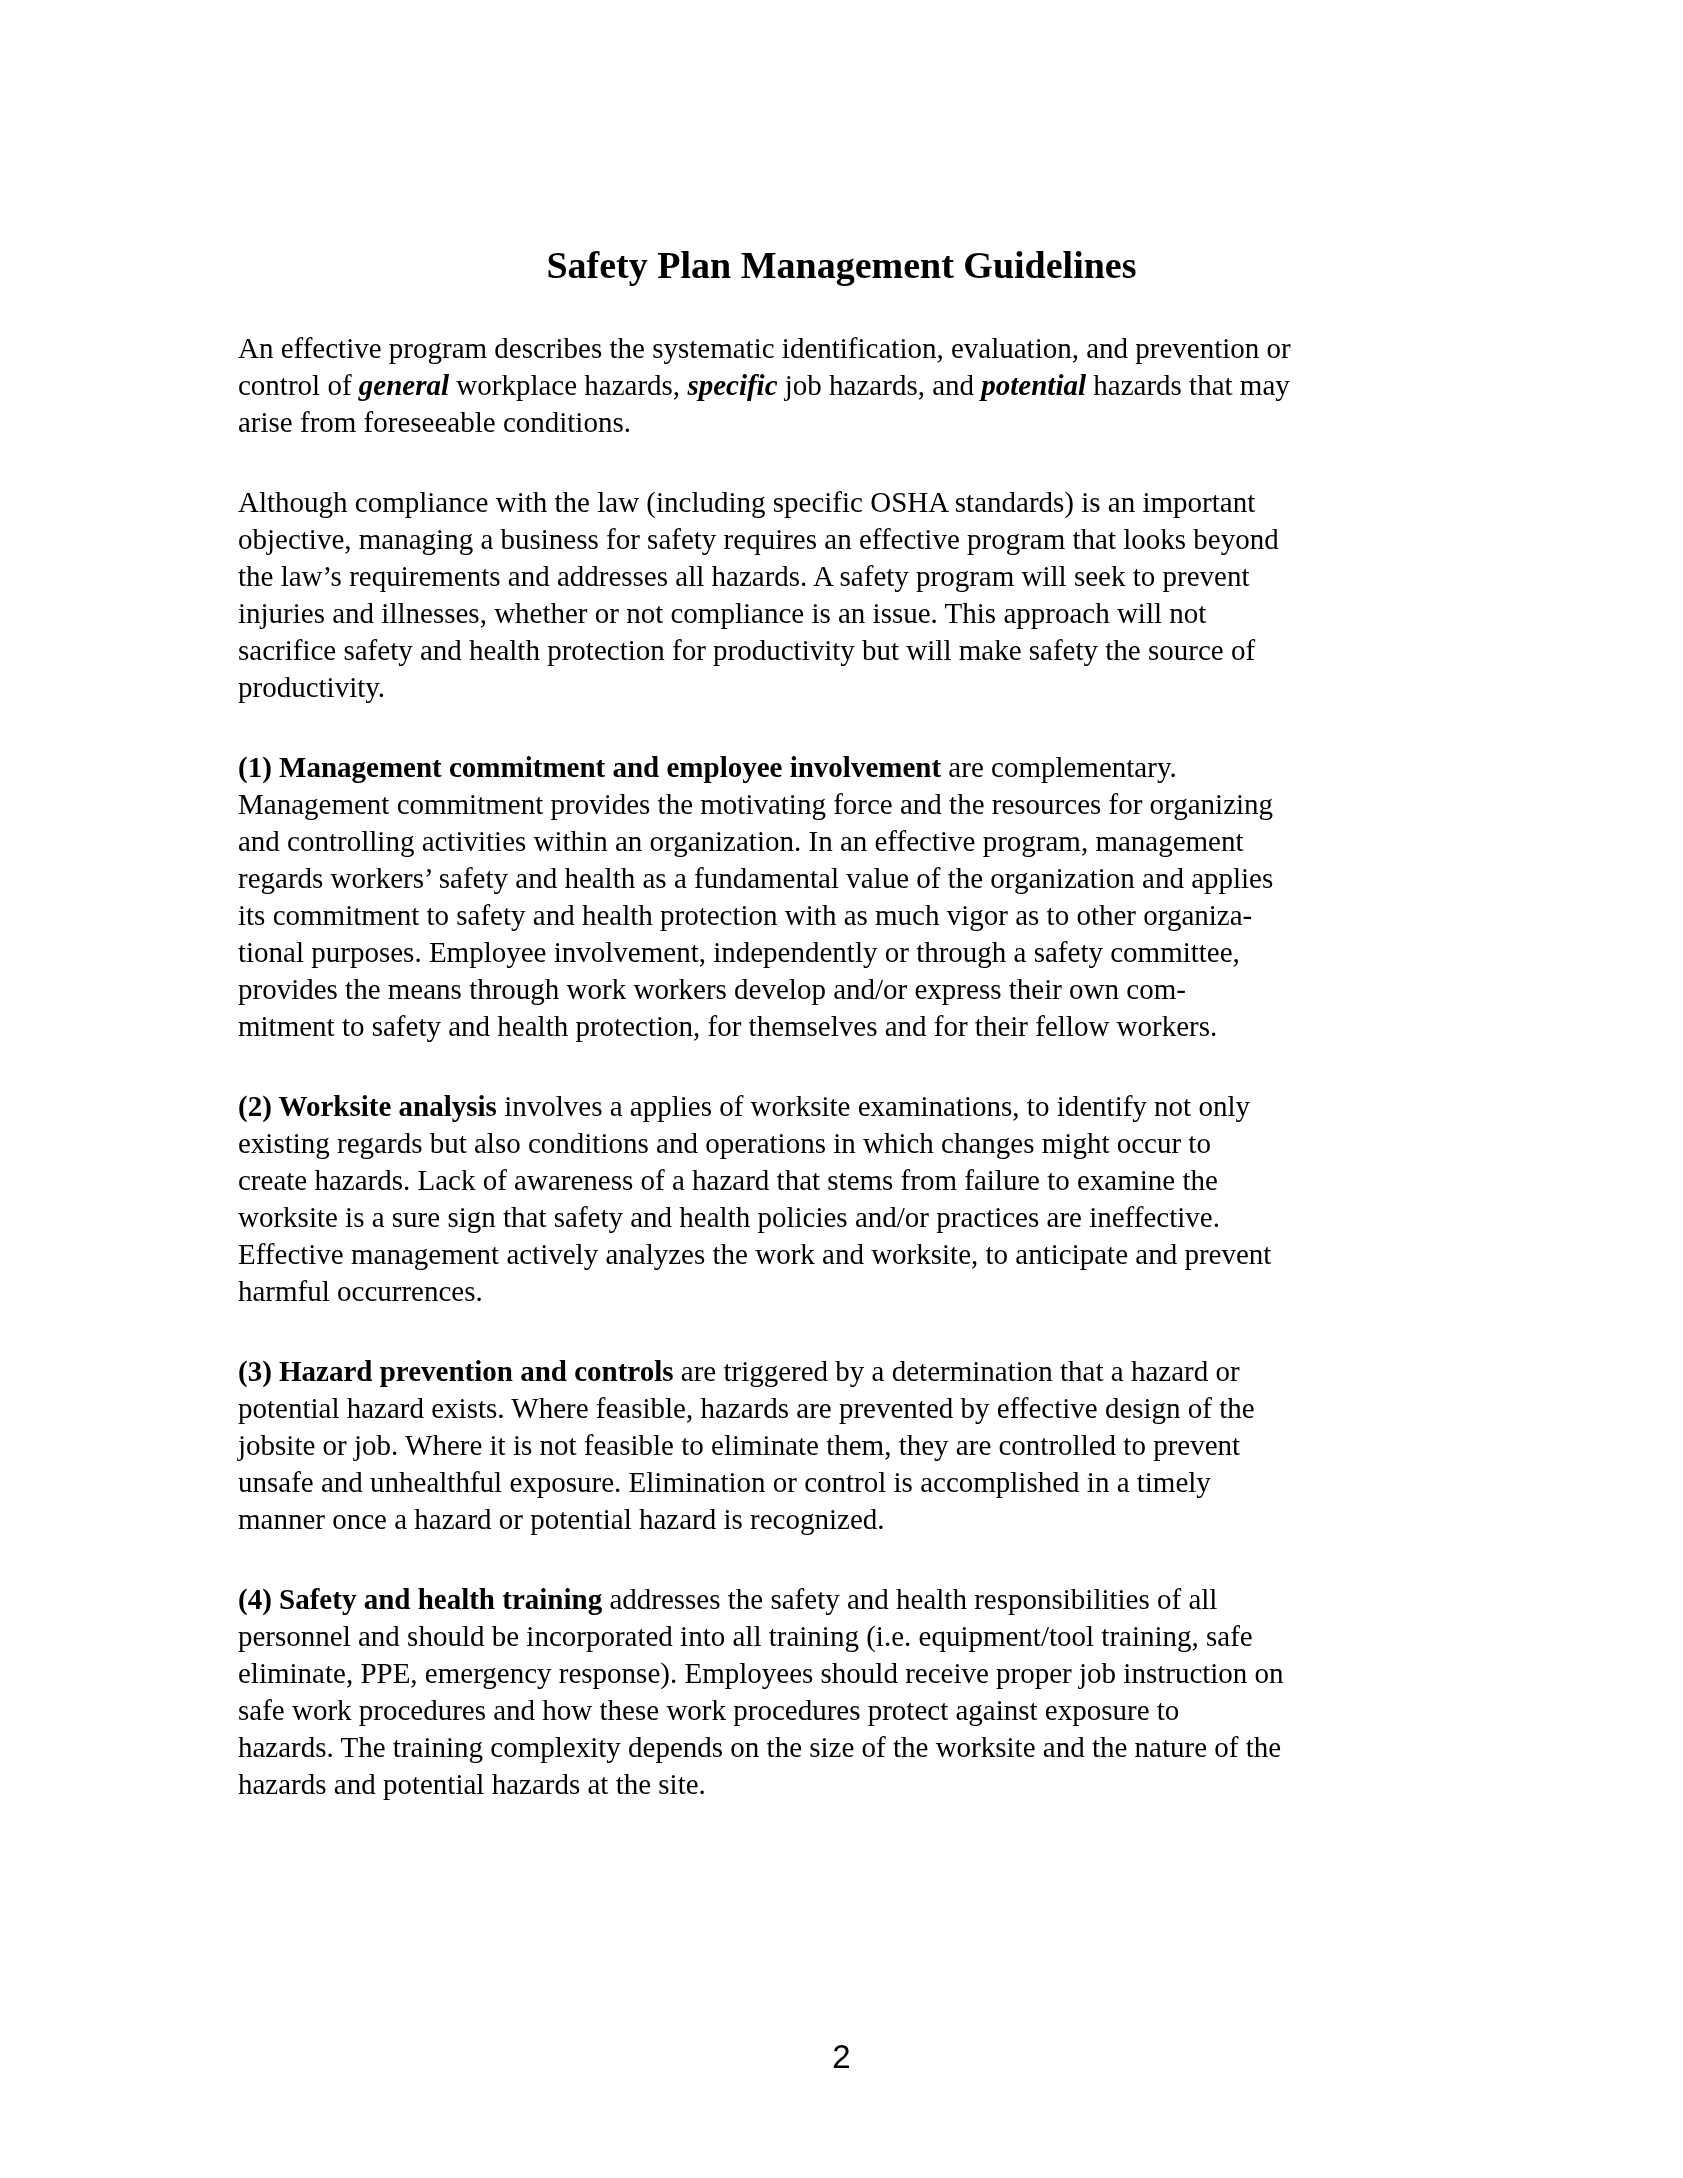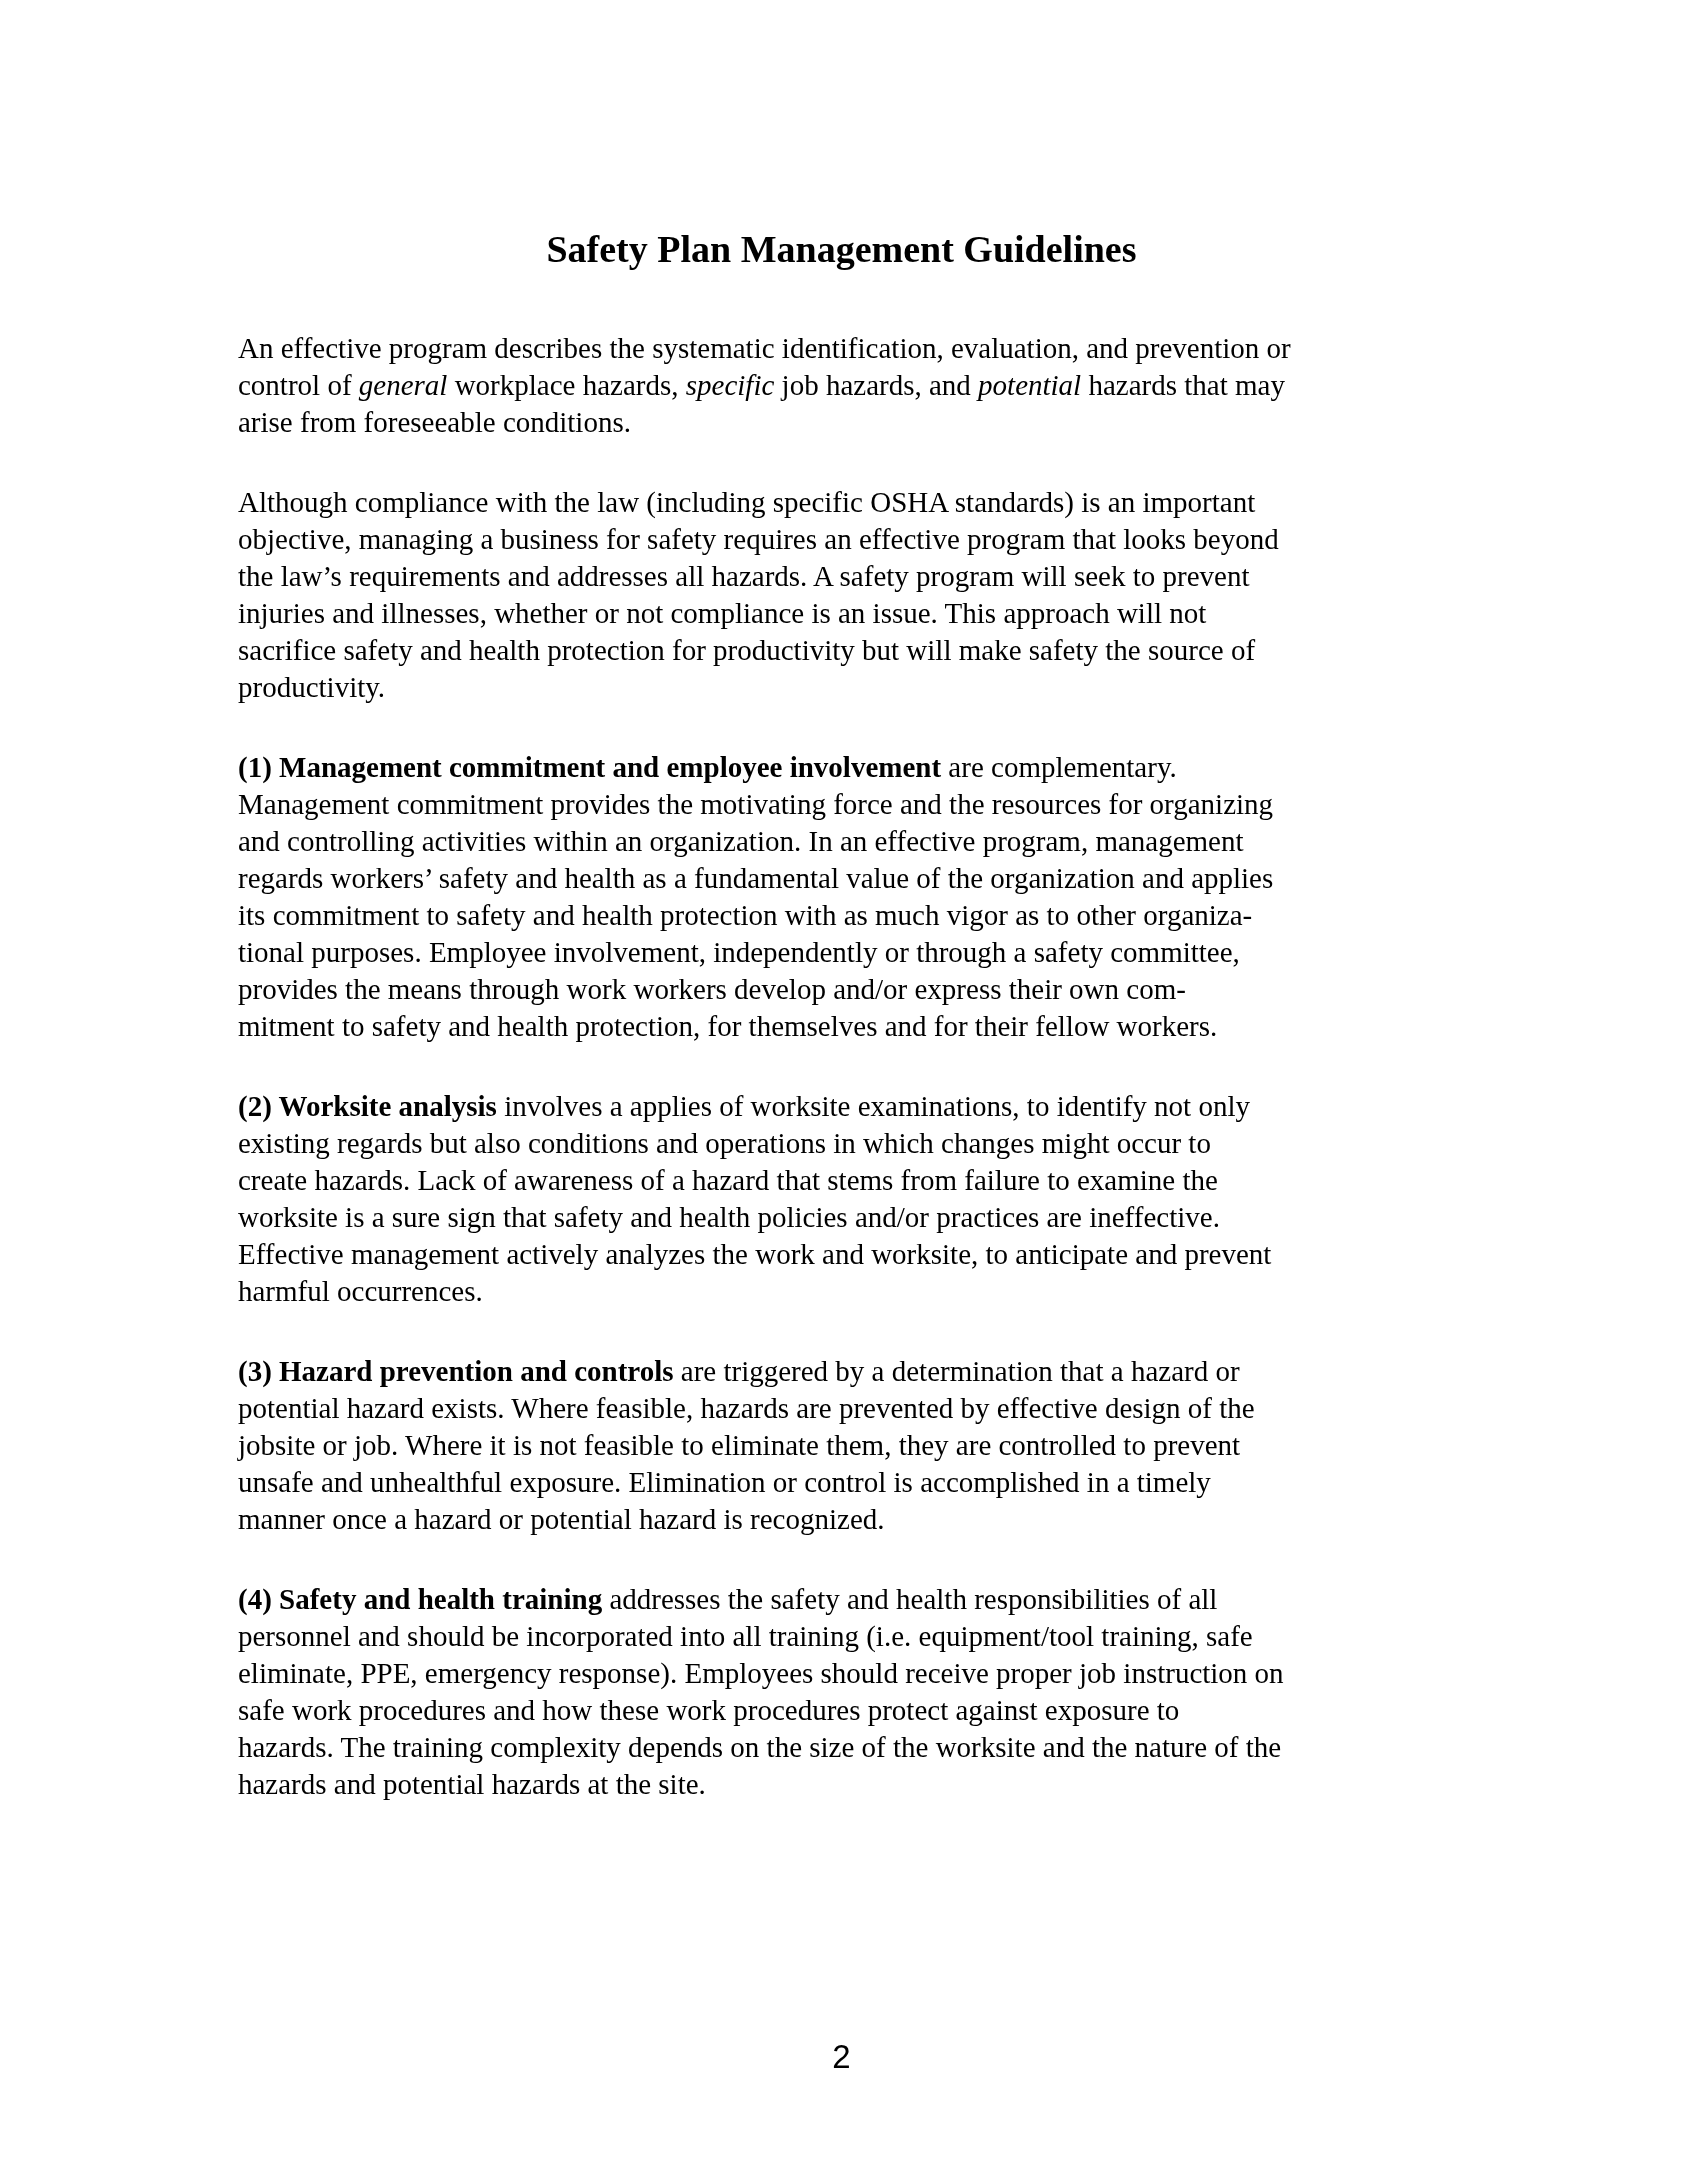--- a/index.html
+++ b/index.html
@@ -10,21 +10,21 @@
   .page {
     position: relative;
     width: 1683px;
     height: 2178px;
     background: #ffffff;
     color: #000000;
     overflow: hidden;
   }
   .doc-title {
     position: absolute;
-    top: 228px;
+    top: 244px;
     left: 0;
     width: 100%;
     margin: 0;
     text-align: center;
     font-family: "Liberation Serif", serif;
     font-weight: bold;
     font-size: 38px;
     line-height: 1.15;
   }
   .doc-body {
@@ -40,21 +40,21 @@
   .paragraph {
     margin: 12px 0 43px 0;
   }
   .line {
     white-space: nowrap;
   }
   .seg-bold {
     font-weight: bold;
   }
   .seg-bold-italic {
-    font-weight: normal;
+    font-weight: bold;
     font-style: italic;
   }
   .page-number {
     position: absolute;
     top: 2039px;
     left: 0;
     width: 100%;
     text-align: center;
     font-family: "Liberation Sans", sans-serif;
     font-size: 33px;

